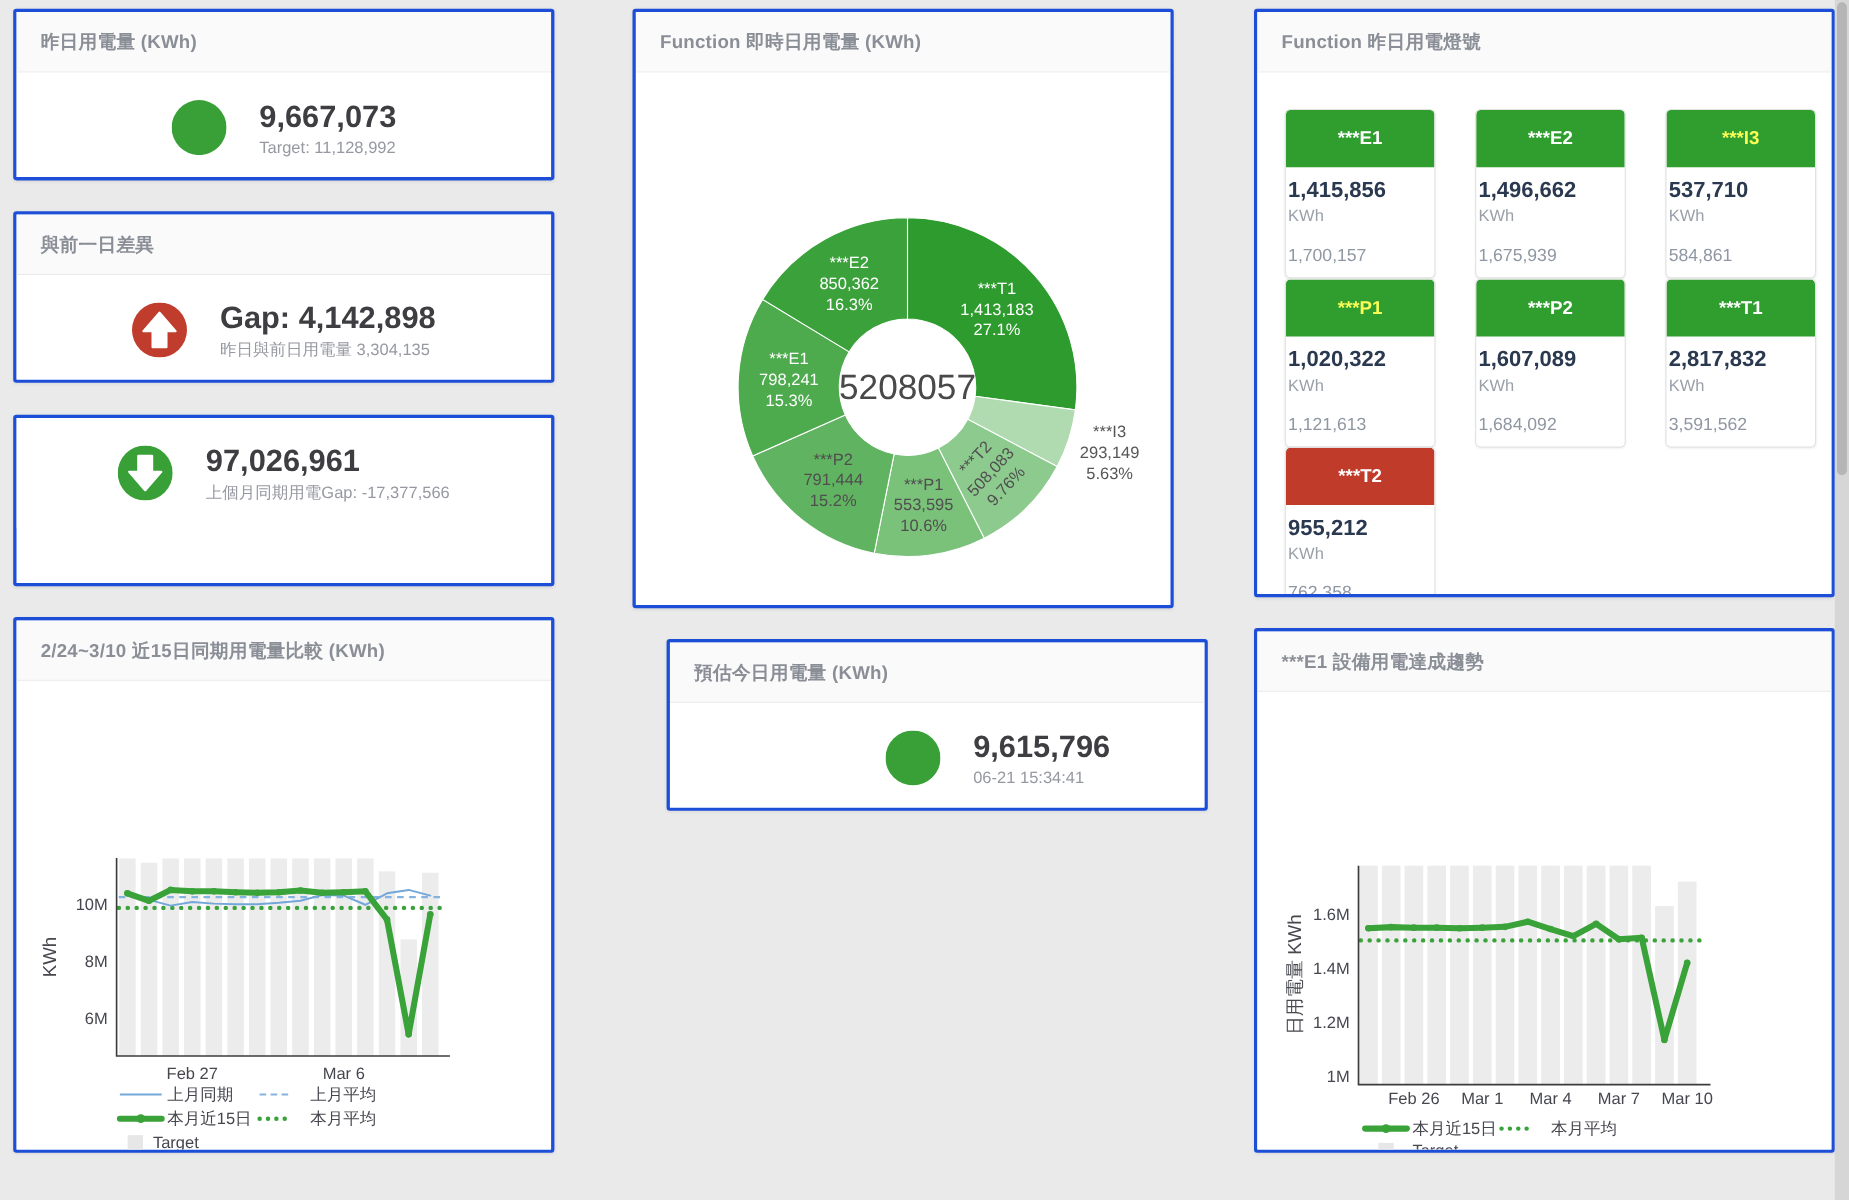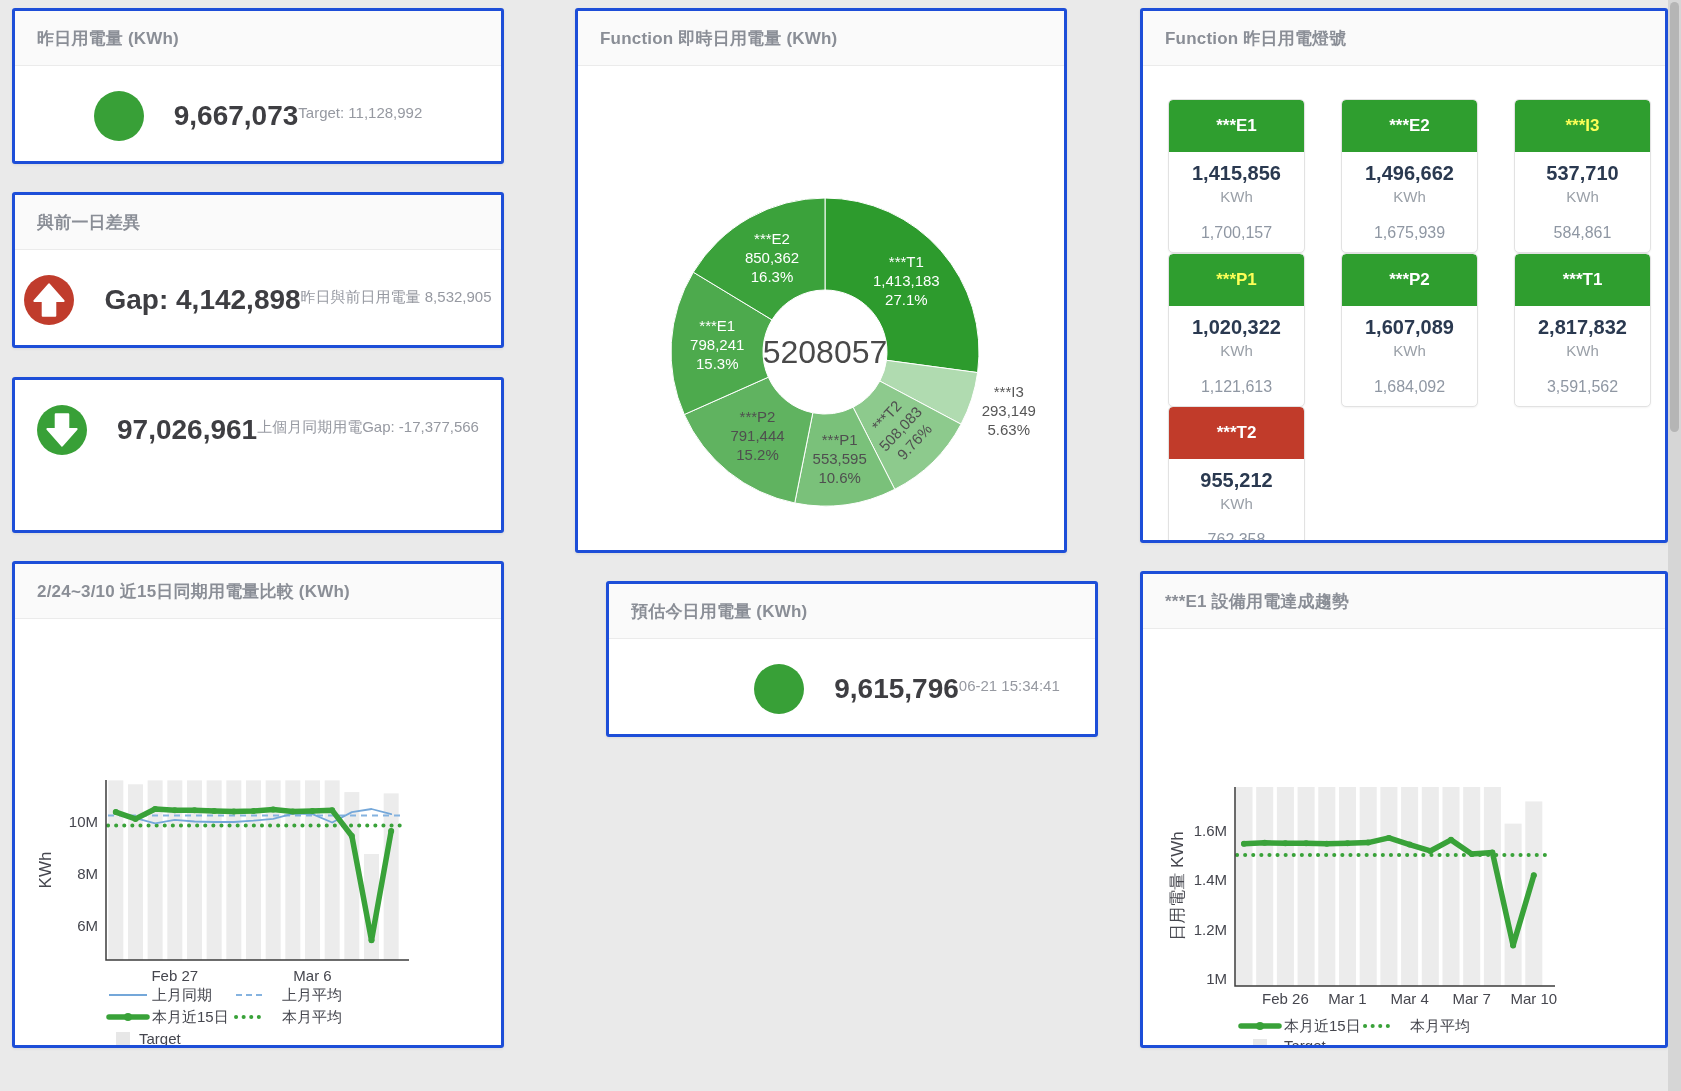--- a/index.html
+++ b/index.html
@@ -14,34 +14,34 @@
     box-shadow:0 1px 3px rgba(0,0,0,.07);box-sizing:border-box;overflow:hidden;
   }
   .card-header{
     height:54px;display:flex;align-items:center;padding:0 22px;
     background:#fafafa;border-bottom:1px solid #ebebeb;
   }
   .card-title{font-size:17px;font-weight:bold;color:#8a8e96;letter-spacing:.2px;}
   .card-body{position:relative;background:#fff;}
   .kpi-row{display:flex;align-items:center;justify-content:center;gap:30px;height:100px;}
   .kpi-icon{width:50px;height:50px;flex:0 0 auto;}
-  .kpi-text{display:flex;flex-direction:row;}
+  .kpi-text{display:flex;flex-direction:column;}
   .kpi-value{font-size:28px;font-weight:bold;color:#3e3e42;line-height:32px;}
   .kpi-sub{font-size:15px;color:#9699a1;margin-top:4px;}
   .align-right{text-align:left;}
   .shift-right{transform:translateX(55px);}
   .tile{
     position:absolute;width:137px;border:1px solid #e2e2e2;border-radius:5px;
     background:#fff;box-sizing:border-box;overflow:hidden;box-shadow:0 1px 2px rgba(0,0,0,.05);
   }
   .tile-head{
     height:52px;display:flex;align-items:center;justify-content:center;
     font-size:17px;font-weight:bold;border-radius:4px 4px 0 0;
   }
-  .tile-body{display:flex;flex-direction:column;align-items:center;padding:9px 2px 10px 2px;}
+  .tile-body{display:flex;flex-direction:column;padding:9px 2px 10px 2px;}
   .tile-value{font-size:20px;font-weight:bold;color:#2a3950;line-height:24px;}
   .tile-unit{font-size:15px;color:#9aa0a8;margin-top:3px;}
   .tile-target{font-size:16px;color:#8f97a3;margin-top:19px;}
   svg text{font-family:"Liberation Sans","DejaVu Sans",sans-serif;}
   .scroll-track{position:absolute;right:0;top:0;width:13px;height:1091px;background:#d6d6d6;}
   .scroll-thumb{position:absolute;left:2px;top:2px;width:9px;height:430px;background:#b5b5b5;border-radius:5px;}
 </style>
 </head>
 <body>
 
@@ -71,21 +71,21 @@
   <div class="card-body">
     <div class="kpi-row">
       <span class="kpi-icon">
         <svg width="50" height="50" viewBox="0 0 48 48">
             <circle cx="24" cy="24" r="24" fill="#c03c2c"></circle>
         <path d="M24 9 L38 25 H30 V39 H18 V25 H10 Z" fill="#ffffff" stroke="#ffffff" stroke-width="2" stroke-linejoin="round"></path>
           </svg>
       </span>
       <span class="kpi-text">
         <span class="kpi-value">Gap: 4,142,898</span>
-        <span class="kpi-sub">昨日與前日用電量 8,532,905</span>
+        <span class="kpi-sub">昨日與前日用電量 3,304,135</span>
       </span>
     </div>
   </div>
 </div>
 
 <div class="card" style="left:12px;top:377px;width:492px;height:156px;">
   <div class="card-body">
     <div class="kpi-row">
       <span class="kpi-icon">
         <svg width="50" height="50" viewBox="0 0 48 48">

